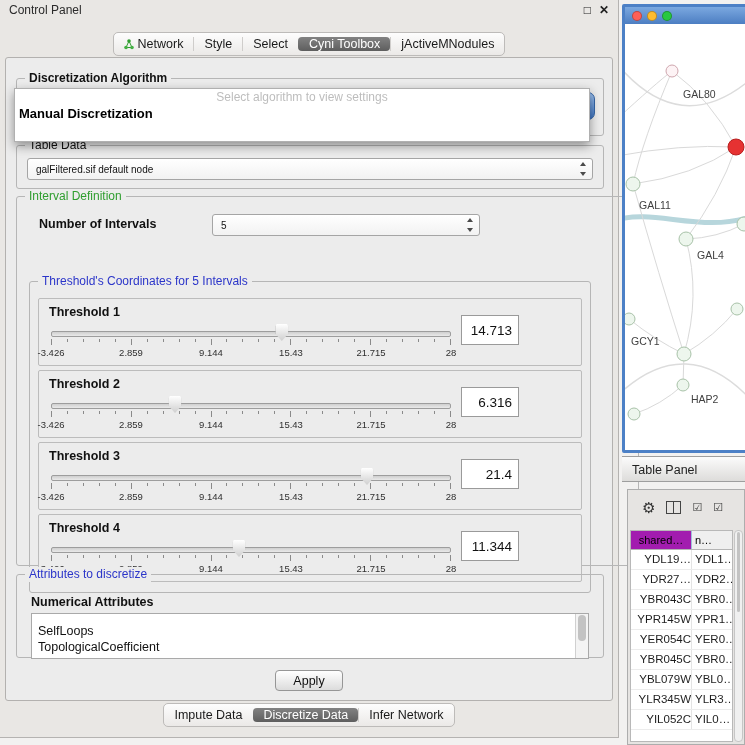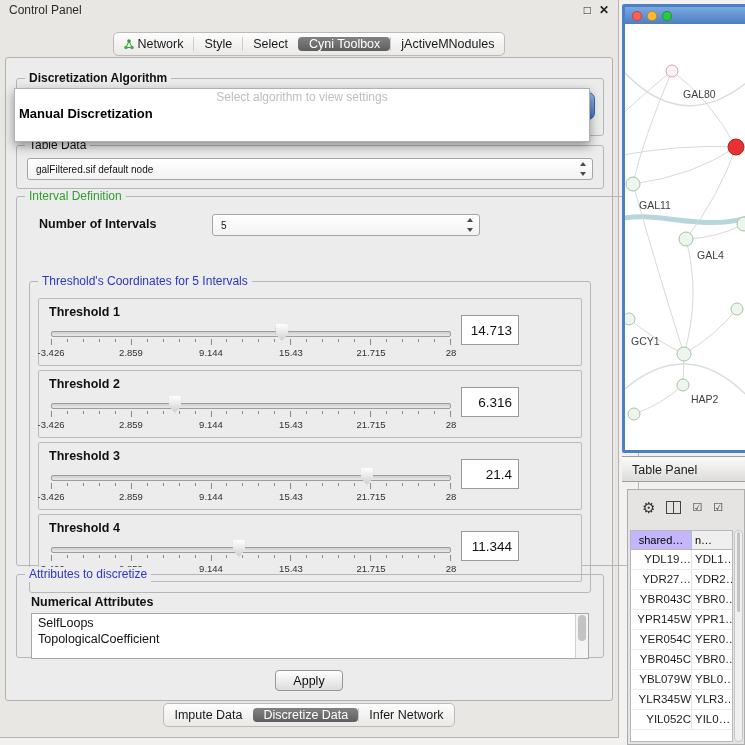--- a/index.html
+++ b/index.html
@@ -80,21 +80,21 @@
       clip-path:polygon(10% 0,90% 0,100% 14%,100% 58%,50% 100%,0 58%,0 14%);
       background:linear-gradient(#ffffff,#cfcfcf);filter:drop-shadow(0 0 1px #777);}
   .thr-value{position:absolute;right:62px;top:16px;width:58px;height:30px;background:#fff;
       border:1px solid #9a9a9a;font-size:13.5px;color:#111;display:flex;align-items:center;
       justify-content:flex-end;padding-right:6px;box-sizing:border-box;}
 
   .attrs-group{left:10px;top:516px;width:588px;height:84px;}
   .attrs-sub{position:absolute;left:14px;top:20px;font-size:12.5px;font-weight:bold;color:#111;}
   .listbox{position:absolute;left:14px;right:14px;top:38px;height:44px;background:#fff;
       border:1px solid #a9a9a9;overflow:hidden;}
-  .listbox .items{padding:2px 14px 0 6px;font-size:12.5px;line-height:15.5px;color:#111;}
+  .listbox .items{padding:10px 14px 0 6px;font-size:12.5px;line-height:15.5px;color:#111;}
   .lb-scroll{position:absolute;right:0;top:0;bottom:0;width:12px;background:#f4f4f4;border-left:1px solid #d0d0d0;}
   .thumb-v{position:absolute;left:2px;right:2px;top:1px;height:58%;background:#c3c3c3;border-radius:5px;}
 
   .apply-btn{position:absolute;left:50%;top:612px;transform:translateX(-50%);width:68px;height:21px;
       border:1px solid #969696;border-radius:4px;background:linear-gradient(#ffffff,#dcdcdc);
       font-size:12.5px;font-family:inherit;color:#111;padding:0;}
 
   
   .net-window{position:absolute;left:622px;top:4px;width:130px;height:449px;border:3px solid #4c80c6;
       border-radius:2px;background:#fff;box-sizing:border-box;}
@@ -113,21 +113,21 @@
   .tp-toolbar{position:absolute;left:0;top:0;right:0;height:34px;display:flex;align-items:center;
       gap:11px;padding-left:14px;}
   .gear{font-size:15px;color:#333;line-height:1;}
   .cols-icon{width:13px;height:11px;border:1px solid #444;
       background:linear-gradient(#444,#444) center/1px 100% no-repeat;}
   .cb{font-size:11px;color:#333;line-height:1;}
   .tp-table{position:absolute;left:2px;top:40px;right:11px;bottom:2px;background:#fff;
       border:1px solid #b8b8b8;overflow:hidden;}
   .tr-head{display:flex;height:18px;border-bottom:1px solid #b5b5b5;}
   .th{font-size:11px;line-height:18px;text-align:center;overflow:hidden;white-space:nowrap;}
-  .th0{width:60px;background:#c4b5fd;border-right:1px solid #9fc0d9;}
+  .th0{width:60px;background:#a21caf;border-right:1px solid #9fc0d9;}
   .th1{flex:1;background:#efefef;text-align:left;padding-left:3px;}
   .tr{display:flex;height:19px;border-bottom:1px solid #ececec;}
   .td{font-size:11.5px;line-height:19px;color:#1d1d1d;overflow:hidden;white-space:nowrap;}
   .td0{width:60px;text-align:right;border-right:1px solid #e4e4e4;}
   .td1{flex:1;padding-left:3px;}
   .tp-scroll{position:absolute;right:1px;top:40px;bottom:2px;width:9px;background:#f0f0f0;
       border:1px solid #c6c6c6;border-radius:4px;box-sizing:border-box;}
   .tp-scroll .thumb-v{height:38%;}
 </style>
 </head>

